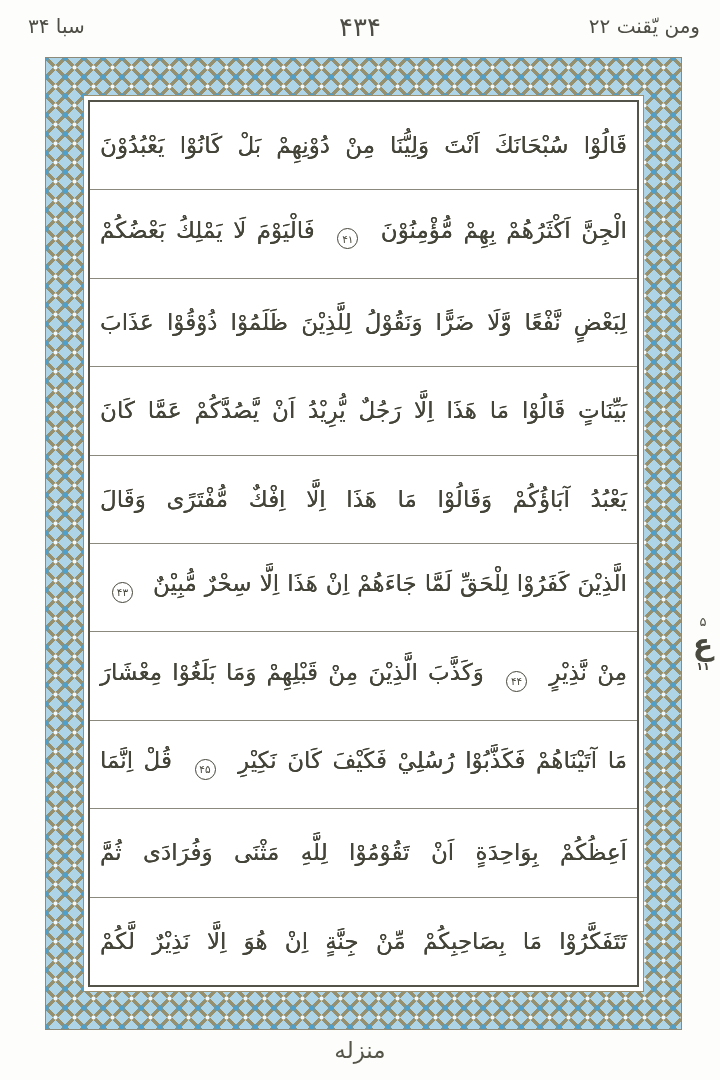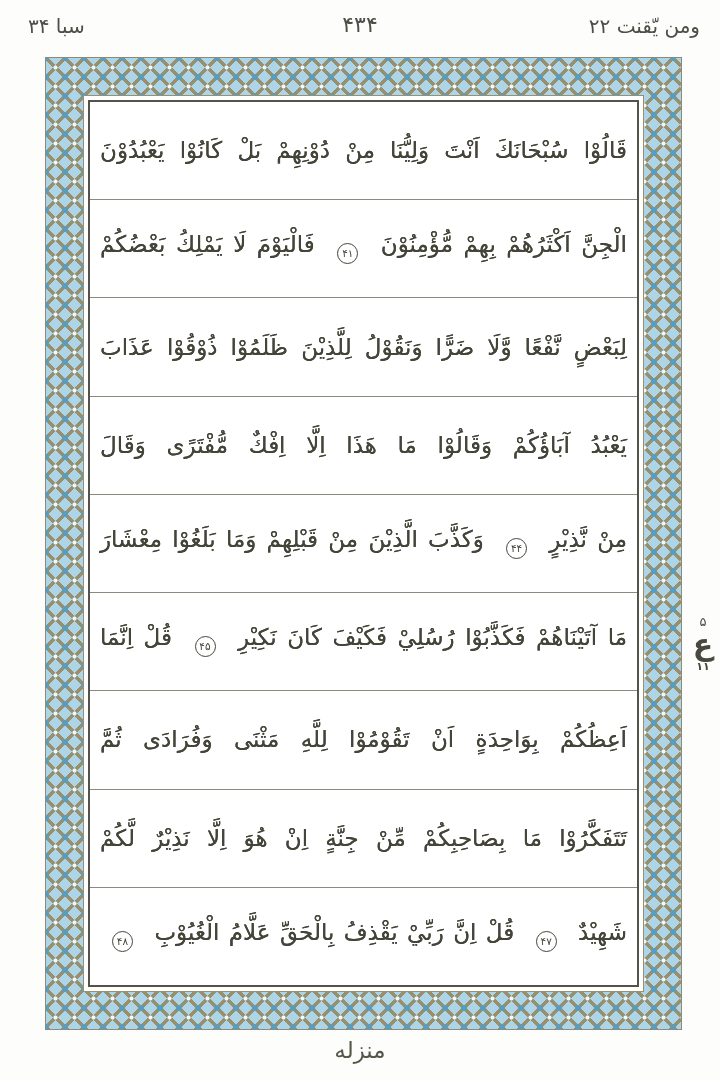--- a/index.html
+++ b/index.html
@@ -16,21 +16,21 @@
     font-family:"DejaVu Sans",sans-serif;
     color:var(--ink);
     position:relative;
   }
   
   .hdr{
     position:absolute;top:10px;left:0;width:720px;height:40px;
     font-size:20px;color:#4f4e46;
   }
   .hdr .h-left{position:absolute;left:28px;top:4px;direction:rtl;}
-  .hdr .h-center{position:absolute;left:50%;transform:translateX(-50%);top:2px;font-size:22px;letter-spacing:1px;}
+  .hdr .h-center{position:absolute;left:50%;transform:translateX(-50%);top:2px;font-size:26px;letter-spacing:1px;}
   .hdr .h-right{position:absolute;right:20px;top:4px;direction:rtl;}
   
   .frame{
     position:absolute;left:45px;top:57px;width:637px;height:973px;
     border:1px solid #8d8a7a;
     background-color:var(--bblue);
     background-image:
       radial-gradient(circle,var(--bdot) 2.4px,rgba(0,0,0,0) 3.2px),
       radial-gradient(circle,#f2f9fc 1.7px,rgba(0,0,0,0) 2.4px),
       linear-gradient(45deg,var(--motif) 7%,rgba(0,0,0,0) 7%,rgba(0,0,0,0) 43%,var(--motif) 43%,var(--motif) 57%,rgba(0,0,0,0) 57%,rgba(0,0,0,0) 93%,var(--motif) 93%),
@@ -99,36 +99,39 @@
         <div class="line">
           <div class="ayah"><span>قَالُوْا سُبْحَانَكَ اَنْتَ وَلِيُّنَا مِنْ دُوْنِهِمْ بَلْ كَانُوْا يَعْبُدُوْنَ </span></div>
         </div>
         <div class="line">
           <div class="ayah"><span>الْجِنَّ اَكْثَرُهُمْ بِهِمْ مُّؤْمِنُوْنَ </span><span class="marker">۴۱</span><span> فَالْيَوْمَ لَا يَمْلِكُ بَعْضُكُمْ </span></div>
         </div>
         <div class="line">
           <div class="ayah"><span>لِبَعْضٍ نَّفْعًا وَّلَا ضَرًّا وَنَقُوْلُ لِلَّذِيْنَ ظَلَمُوْا ذُوْقُوْا عَذَابَ </span></div>
         </div>
         <div class="line">
+          <div class="ayah"><span>بَيِّنَاتٍ قَالُوْا مَا هَذَا اِلَّا رَجُلٌ يُّرِيْدُ اَنْ يَّصُدَّكُمْ عَمَّا كَانَ </span></div>
+        </div>
+        <div class="line">
           <div class="ayah"><span>يَعْبُدُ آبَاؤُكُمْ وَقَالُوْا مَا هَذَا اِلَّا اِفْكٌ مُّفْتَرًى وَقَالَ </span></div>
+        </div>
+        <div class="line">
+          <div class="ayah"><span>الَّذِيْنَ كَفَرُوْا لِلْحَقِّ لَمَّا جَاءَهُمْ اِنْ هَذَا اِلَّا سِحْرٌ مُّبِيْنٌ </span><span class="marker">۴۳</span></div>
         </div>
         <div class="line">
           <div class="ayah"><span>مِنْ نَّذِيْرٍ </span><span class="marker">۴۴</span><span> وَكَذَّبَ الَّذِيْنَ مِنْ قَبْلِهِمْ وَمَا بَلَغُوْا مِعْشَارَ </span></div>
         </div>
         <div class="line">
           <div class="ayah"><span>مَا آتَيْنَاهُمْ فَكَذَّبُوْا رُسُلِيْ فَكَيْفَ كَانَ نَكِيْرِ </span><span class="marker">۴۵</span><span> قُلْ اِنَّمَا </span></div>
         </div>
         <div class="line">
           <div class="ayah"><span>اَعِظُكُمْ بِوَاحِدَةٍ اَنْ تَقُوْمُوْا لِلَّهِ مَثْنَى وَفُرَادَى ثُمَّ </span></div>
         </div>
         <div class="line">
           <div class="ayah"><span>تَتَفَكَّرُوْا مَا بِصَاحِبِكُمْ مِّنْ جِنَّةٍ اِنْ هُوَ اِلَّا نَذِيْرٌ لَّكُمْ </span></div>
-        </div>
-        <div class="line">
-          <div class="ayah"><span>شَهِيْدٌ </span><span class="marker">۴۷</span><span> قُلْ اِنَّ رَبِّيْ يَقْذِفُ بِالْحَقِّ عَلَّامُ الْغُيُوْبِ </span><span class="marker">۴۸</span></div>
         </div>
       </div>
   </div>
 </div>
 
 <div class="ruku">
   <span class="r-top">۵</span>
   <span class="r-ain">ع</span>
   <span class="r-bottom">۱۱</span>
 </div>

